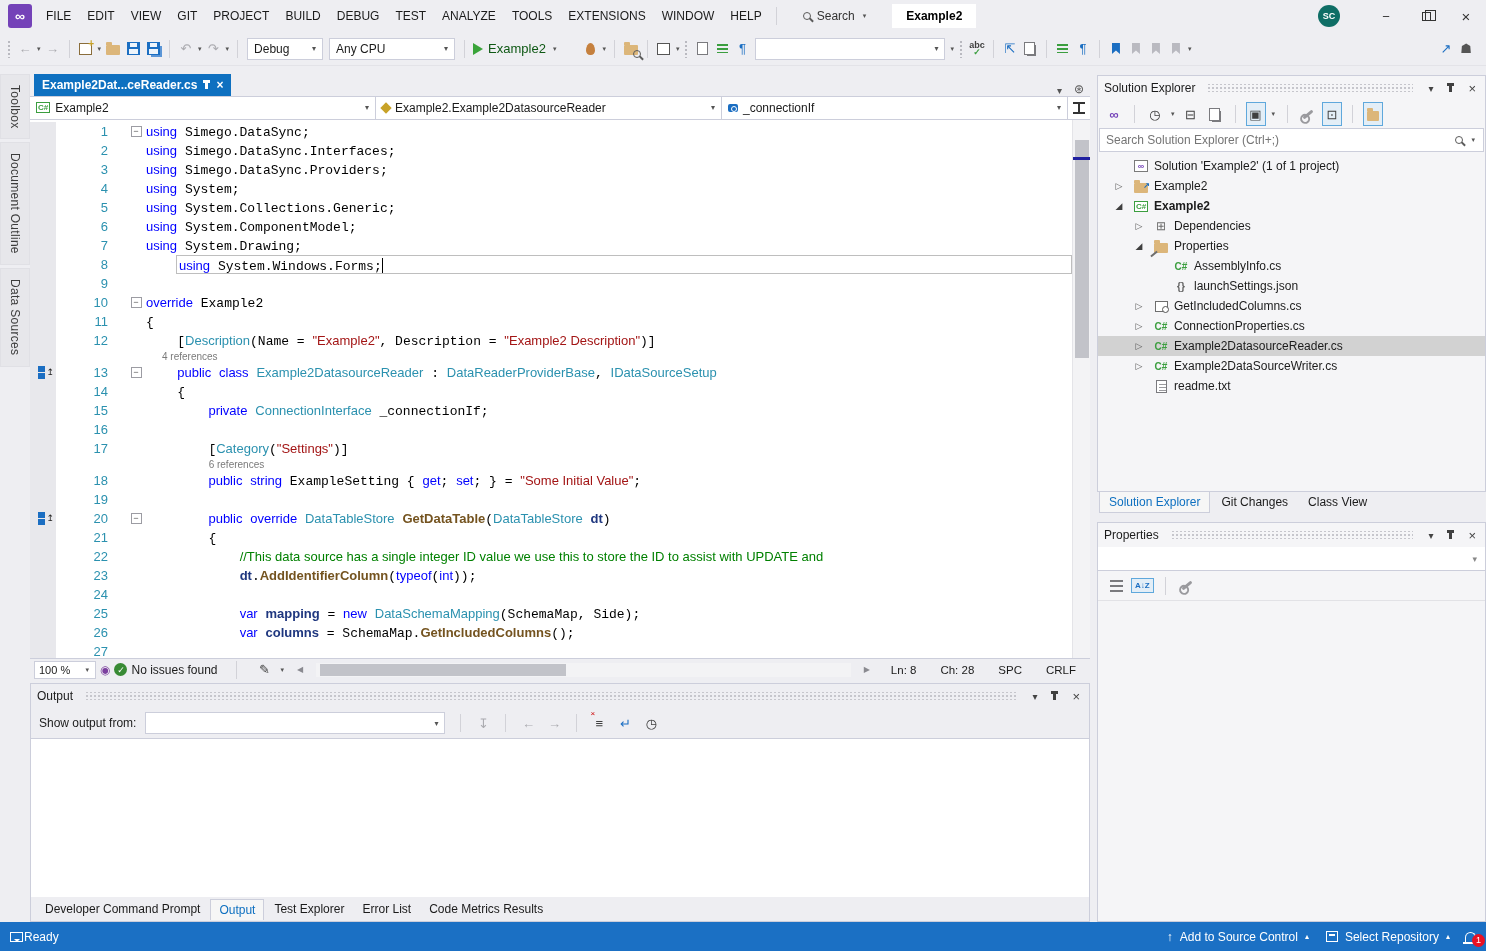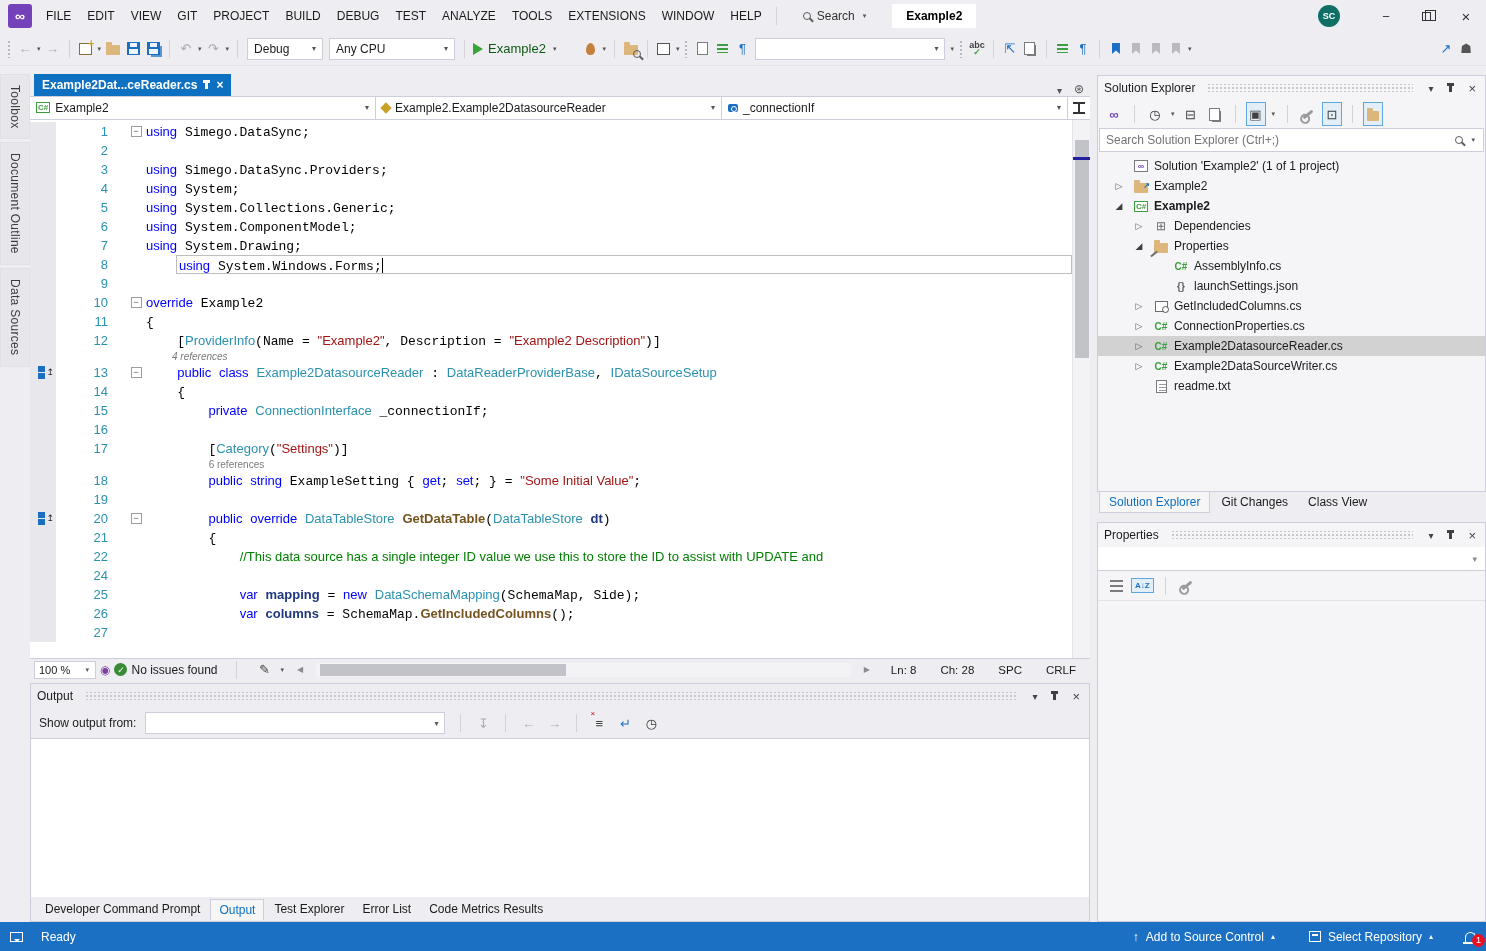--- a/index.html
+++ b/index.html
@@ -179,21 +179,21 @@
   #props-combo{height:24px;background:#fff;border-bottom:1px solid var(--border);display:flex;align-items:center;
     justify-content:flex-end;padding:0 8px;color:#888;font-size:9px;}
   #props-toolbar{height:30px;display:flex;align-items:center;gap:5px;padding:0 8px;border-bottom:1px solid #E2E2E6;}
   .i-grid{width:13px;height:12px;background-image:repeating-linear-gradient(#7A7A7E 0 2px,transparent 2px 5px);}
   .az-box{border:1px solid #5FA8DC;background:#E3EEF7;font-size:8px;font-weight:bold;color:#1B6EC2;padding:2px 3px;}
   .i-wrench{width:12px;height:3px;background:#9A9A9E;transform:rotate(-40deg);border-radius:2px;position:relative;}
   .i-wrench::after{content:"";position:absolute;left:-4px;top:-2px;width:6px;height:6px;border:2px solid #9A9A9E;border-radius:50%;}
 
   
   #statusbar{position:absolute;left:0;top:922px;width:1486px;height:29px;background:#1B70C4;color:#fff;
-    display:flex;align-items:center;padding:0 10px;gap:18px;}
+    display:flex;align-items:center;padding:0 10px;gap:1px;}
   .sb-item{display:flex;align-items:center;gap:7px;padding:0 8px;}
   .i-feedback{width:13px;height:10px;border:1px solid #fff;position:relative;}
   .i-feedback::after{content:"";position:absolute;left:3px;bottom:-4px;border:3px solid transparent;border-top-color:#fff;}
   .sb-caret{font-size:8px;}
   .i-repo{width:12px;height:11px;border:1px solid #fff;position:relative;}
   .i-repo::after{content:"";position:absolute;left:2px;top:2px;width:6px;height:2px;background:#fff;}
   .bell-wrap{position:relative;margin-left:6px;}
   .i-bell{width:11px;height:10px;background:transparent;border:1.5px solid #fff;border-bottom:none;border-radius:6px 6px 0 0;position:relative;display:block;}
   .i-bell::before{content:"";position:absolute;left:-3px;bottom:-2px;width:14px;height:1.5px;background:#fff;}
   .badge{position:absolute;right:-9px;bottom:-5px;background:#E81123;color:#fff;border-radius:50%;
@@ -387,20 +387,21 @@
             <div class="cell-fold">
               <div class="fold-box">−</div>
             </div>
             <div class="cell-text"><span class="c-kw">using</span><span class="c-pl"> Simego.DataSync;</span></div>
           </div>
           <div class="code-row">
             <div class="cell-glyph"></div>
             <div class="cell-num">2</div>
             <div class="cell-sel"></div>
             <div class="cell-fold"></div>
+            <div class="cell-text"><span class="c-kw">using</span><span class="c-pl"> Simego.DataSync.Interfaces;</span></div>
           </div>
           <div class="code-row">
             <div class="cell-glyph"></div>
             <div class="cell-num">3</div>
             <div class="cell-sel"></div>
             <div class="cell-fold"></div>
             <div class="cell-text"><span class="c-kw">using</span><span class="c-pl"> Simego.DataSync.Providers;</span></div>
           </div>
           <div class="code-row">
             <div class="cell-glyph"></div>
@@ -458,28 +459,28 @@
             <div class="cell-num">11</div>
             <div class="cell-sel"></div>
             <div class="cell-fold"></div>
             <div class="cell-text"><span class="c-pl">{</span></div>
           </div>
           <div class="code-row">
             <div class="cell-glyph"></div>
             <div class="cell-num">12</div>
             <div class="cell-sel"></div>
             <div class="cell-fold"></div>
-            <div class="cell-text"><span class="c-pl">    [</span><span class="c-ty">ProviderInfo</span><span class="c-pl">(Name = </span><span class="c-str">"Example2"</span><span class="c-pl">, Description = </span><span class="c-str">"Example2 Description"</span><span class="c-pl">)]</span></div>
+            <div class="cell-text"><span class="c-pl">    [</span><span class="c-ty">Description</span><span class="c-pl">(Name = </span><span class="c-str">"Example2"</span><span class="c-pl">, Description = </span><span class="c-str">"Example2 Description"</span><span class="c-pl">)]</span></div>
           </div>
           <div class="codelens-row">
             <div class="cell-glyph"></div>
             <div class="cell-num"></div>
             <div class="cell-sel"></div>
             <div class="cell-fold"></div>
-            <div class="cell-text"><span class="clens-text" style="margin-left: 26px; font-style: italic;">4 references</span></div>
+            <div class="cell-text"><span class="clens-text" style="margin-left: 16px;">4 references</span></div>
           </div>
           <div class="code-row">
             <div class="cell-glyph">
               <div class="ov-glyph">
                 <i></i>
                 <i></i>
               </div>
               <span class="ov-arrow">↥</span>
             </div>
             <div class="cell-num">13</div>
@@ -559,20 +560,27 @@
             <div class="cell-sel"></div>
             <div class="cell-fold"></div>
             <div class="cell-text"><span class="c-pl">        {</span></div>
           </div>
           <div class="code-row">
             <div class="cell-glyph"></div>
             <div class="cell-num">22</div>
             <div class="cell-sel"></div>
             <div class="cell-fold"></div>
             <div class="cell-text"><span class="c-pl">            </span><span class="c-com">//This data source has a single integer ID value we use this to store the ID to assist with UPDATE and</span></div>
+          </div>
+          <div class="code-row">
+            <div class="cell-glyph"></div>
+            <div class="cell-num">23</div>
+            <div class="cell-sel"></div>
+            <div class="cell-fold"></div>
+            <div class="cell-text"><span class="c-pl">            </span><span class="c-lo">dt</span><span class="c-pl">.</span><span class="c-me">AddIdentifierColumn</span><span class="c-pl">(</span><span class="c-kw">typeof</span><span class="c-pl">(</span><span class="c-kw">int</span><span class="c-pl">));</span></div>
           </div>
           <div class="code-row">
             <div class="cell-glyph"></div>
             <div class="cell-num">24</div>
             <div class="cell-sel"></div>
             <div class="cell-fold"></div>
             <div class="cell-text"></div>
           </div>
           <div class="code-row">
             <div class="cell-glyph"></div>

